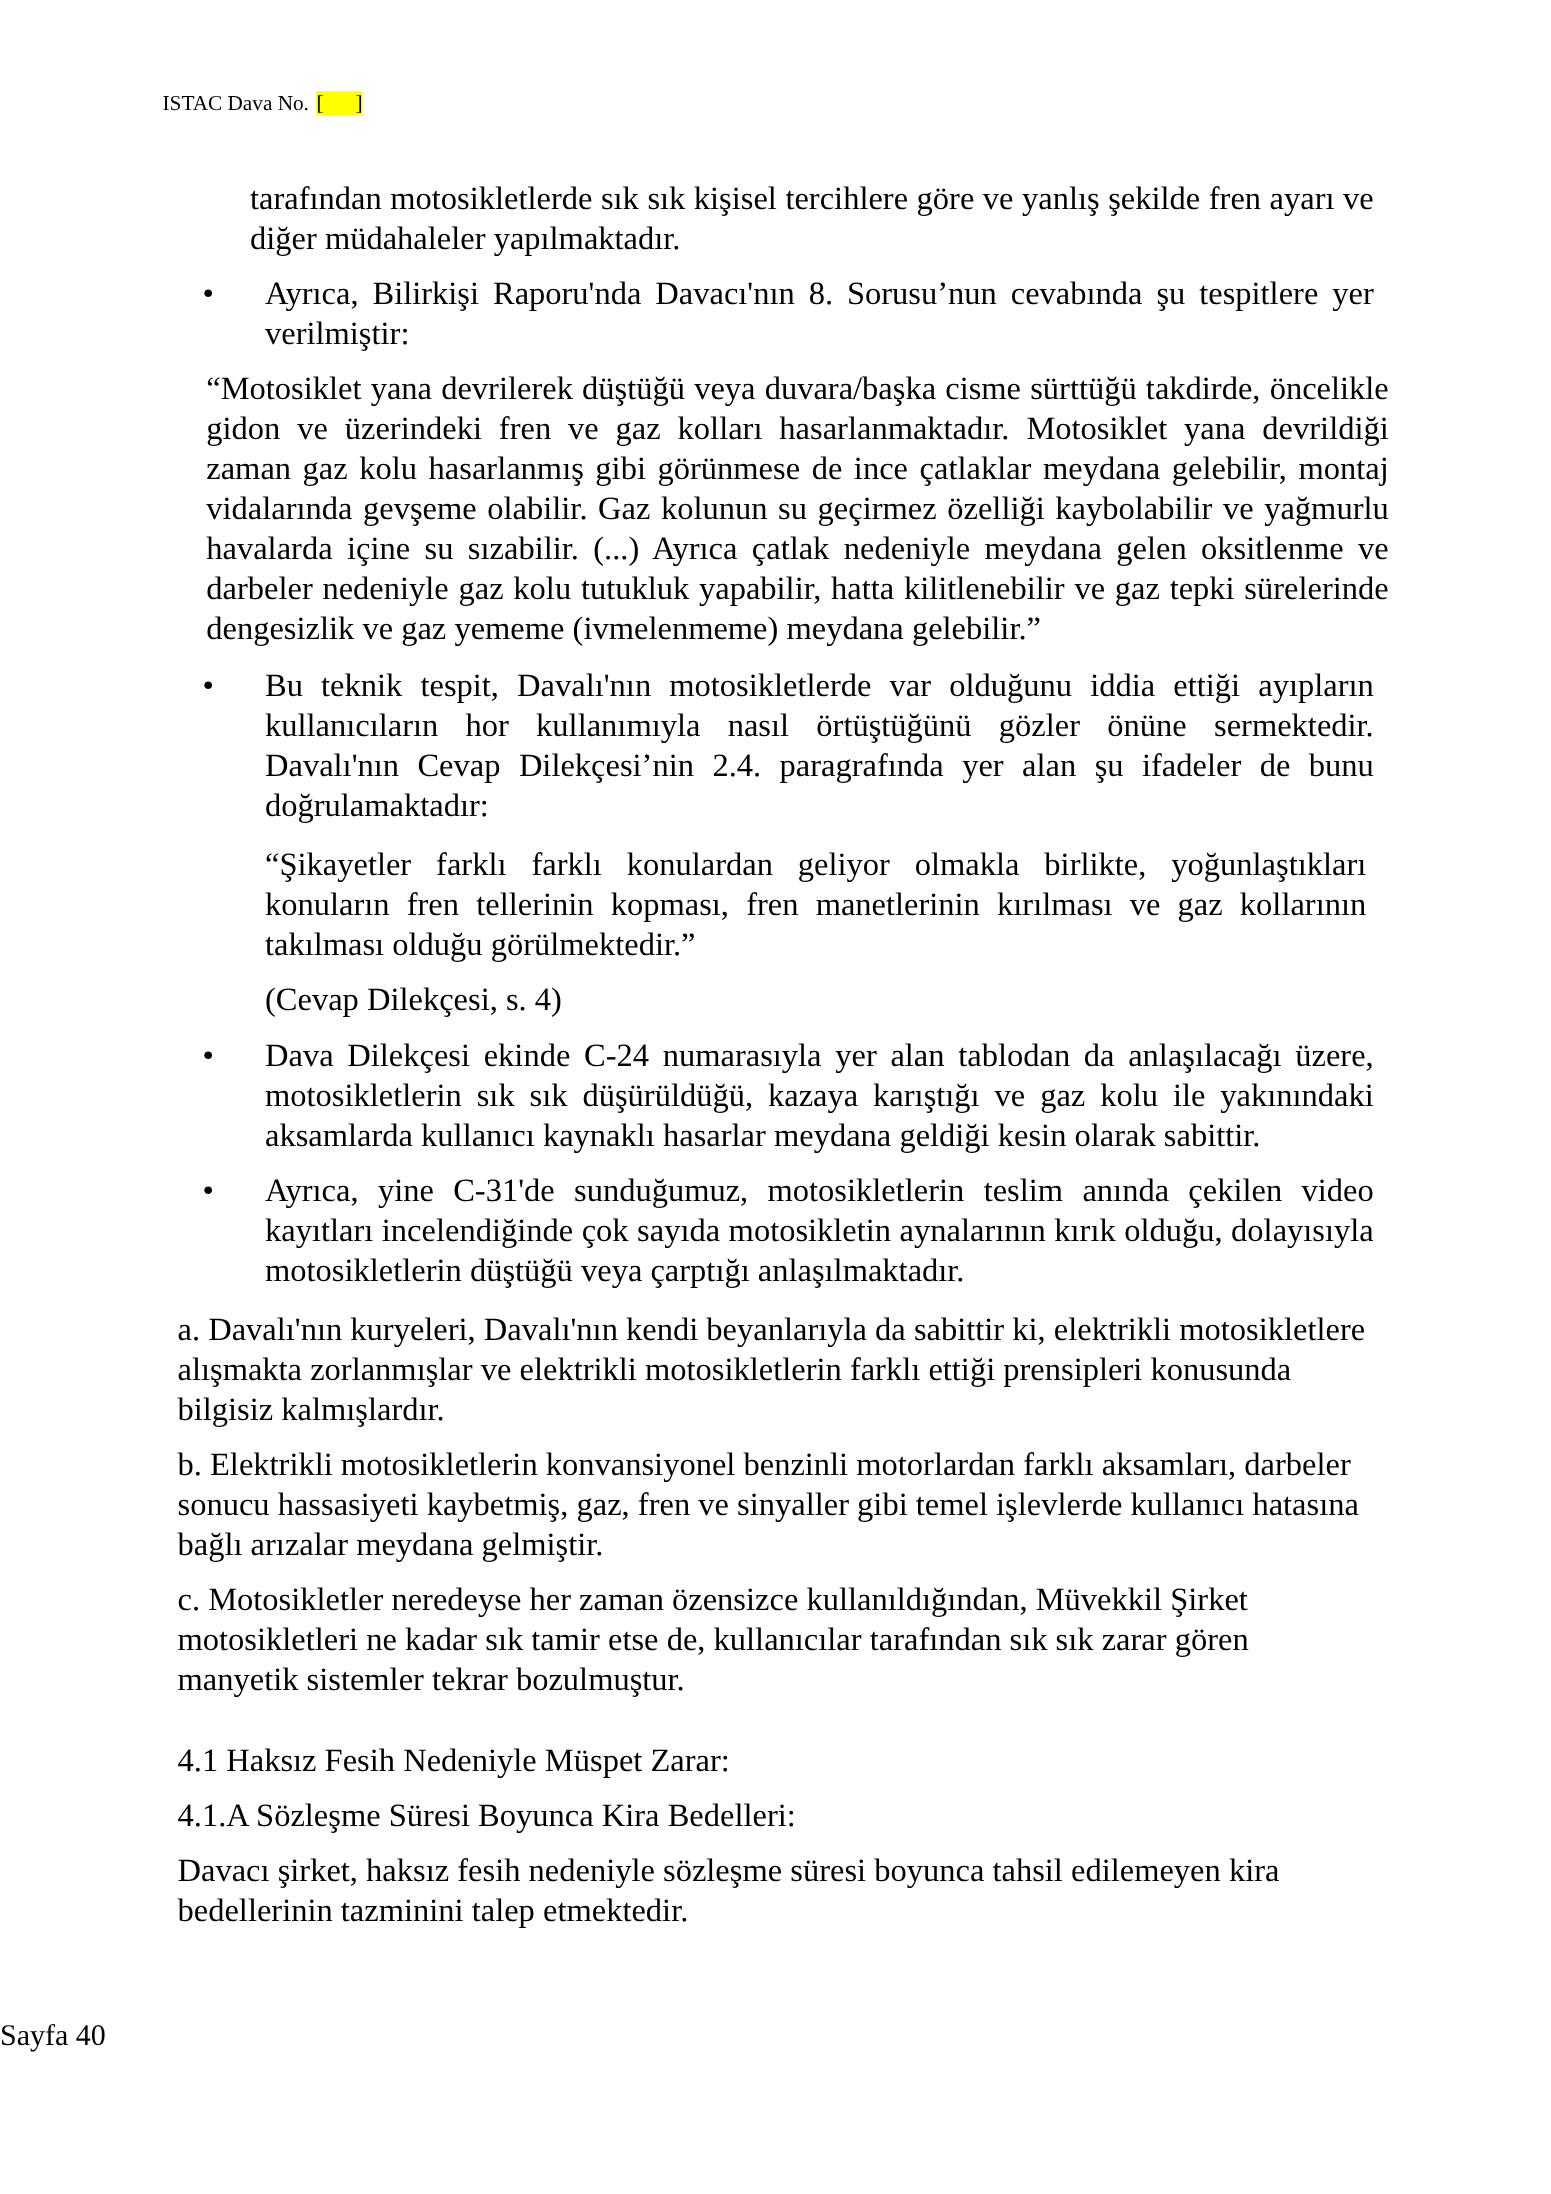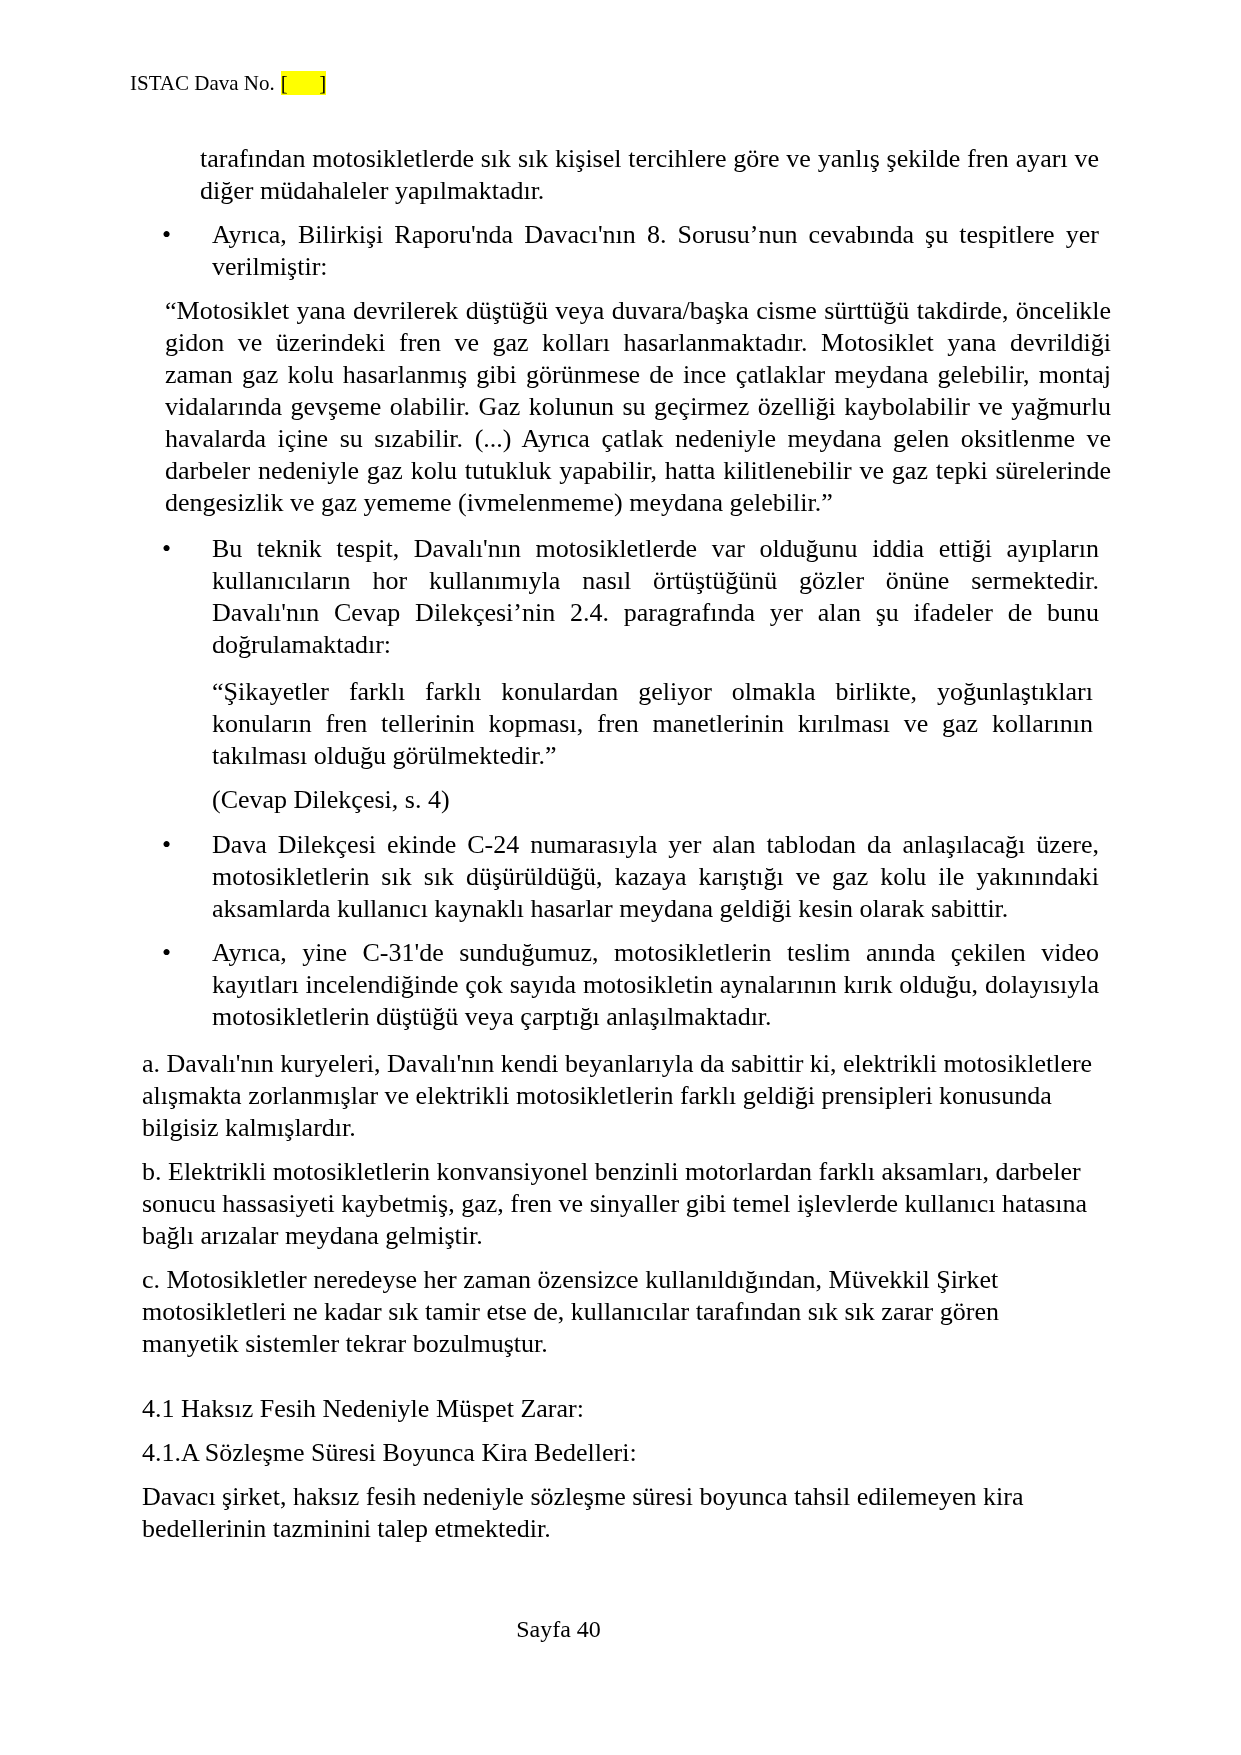--- a/index.html
+++ b/index.html
@@ -15,21 +15,21 @@
     color: #000000;
     font-family: "Liberation Serif", "DejaVu Serif", serif;
     font-size: 26px;
     line-height: 32px;
     overflow: hidden;
   }
   .doc-header {
     position: absolute;
     top: 70px;
     left: 130px;
-    font-size: 21px;
+    font-size: 17px;
     line-height: 26px;
     white-space: nowrap;
   }
   .hl {
     background: #ffff00;
     white-space: pre;
     margin-left: 6px;
   }
   .content {
     position: absolute;
@@ -56,21 +56,21 @@
     margin: 15px 0 13px 70px;
     width: 905px;
   }
   .concl { margin-top: 15px; }
   .sec4 { margin-top: 33px; }
   .doc-footer {
     position: absolute;
     top: 1614px;
     left: 0;
     width: 1117px;
-    text-align: center;
+    text-align: left;
     font-size: 24px;
     line-height: 30px;
   }
 </style>
 </head>
 <body>
 
 <div class="page">
 
   <div class="doc-header">
@@ -102,21 +102,21 @@
       <span class="dot">•</span>
       <p class="just">Dava Dilekçesi ekinde C-24 numarasıyla yer alan tablodan da anlaşılacağı üzere, motosikletlerin sık sık düşürüldüğü, kazaya karıştığı ve gaz kolu ile yakınındaki aksamlarda kullanıcı kaynaklı hasarlar meydana geldiği kesin olarak sabittir.</p>
     </div>
 
     <div class="bullet">
       <span class="dot">•</span>
       <p class="just">Ayrıca, yine C-31'de sunduğumuz, motosikletlerin teslim anında çekilen video kayıtları incelendiğinde çok sayıda motosikletin aynalarının kırık olduğu, dolayısıyla motosikletlerin düştüğü veya çarptığı anlaşılmaktadır.</p>
     </div>
 
     <div class="concl">
-      <p>a. Davalı'nın kuryeleri, Davalı'nın kendi beyanlarıyla da sabittir ki, elektrikli motosikletlere alışmakta zorlanmışlar ve elektrikli motosikletlerin farklı geldiği prensipleri konusunda bilgisiz kalmışlardır.</p>
+      <p>a. Davalı'nın kuryeleri, Davalı'nın kendi beyanlarıyla da sabittir ki, elektrikli motosikletlere alışmakta zorlanmışlar ve elektrikli motosikletlerin farklı ettiği prensipleri konusunda bilgisiz kalmışlardır.</p>
       <p>b. Elektrikli motosikletlerin konvansiyonel benzinli motorlardan farklı aksamları, darbeler sonucu hassasiyeti kaybetmiş, gaz, fren ve sinyaller gibi temel işlevlerde kullanıcı hatasına bağlı arızalar meydana gelmiştir.</p>
       <p>c. Motosikletler neredeyse her zaman özensizce kullanıldığından, Müvekkil Şirket motosikletleri ne kadar sık tamir etse de, kullanıcılar tarafından sık sık zarar gören manyetik sistemler tekrar bozulmuştur.</p>
     </div>
 
     <div class="sec4">
       <p>4.1 Haksız Fesih Nedeniyle Müspet Zarar:</p>
       <p>4.1.A Sözleşme Süresi Boyunca Kira Bedelleri:</p>
       <p>Davacı şirket, haksız fesih nedeniyle sözleşme süresi boyunca tahsil edilemeyen kira bedellerinin tazminini talep etmektedir.</p>
     </div>
 

